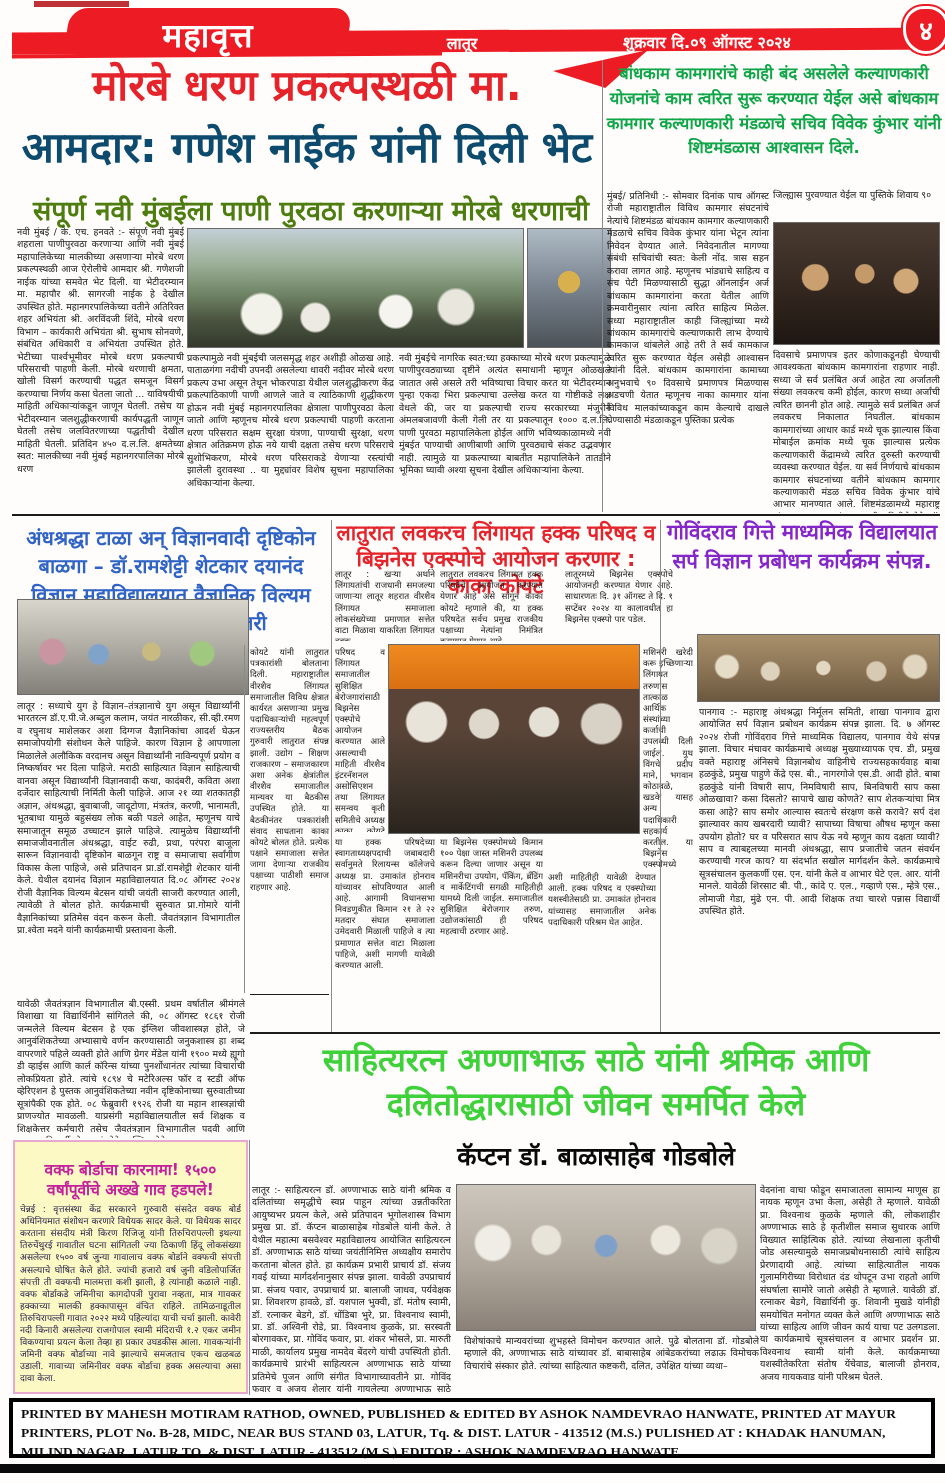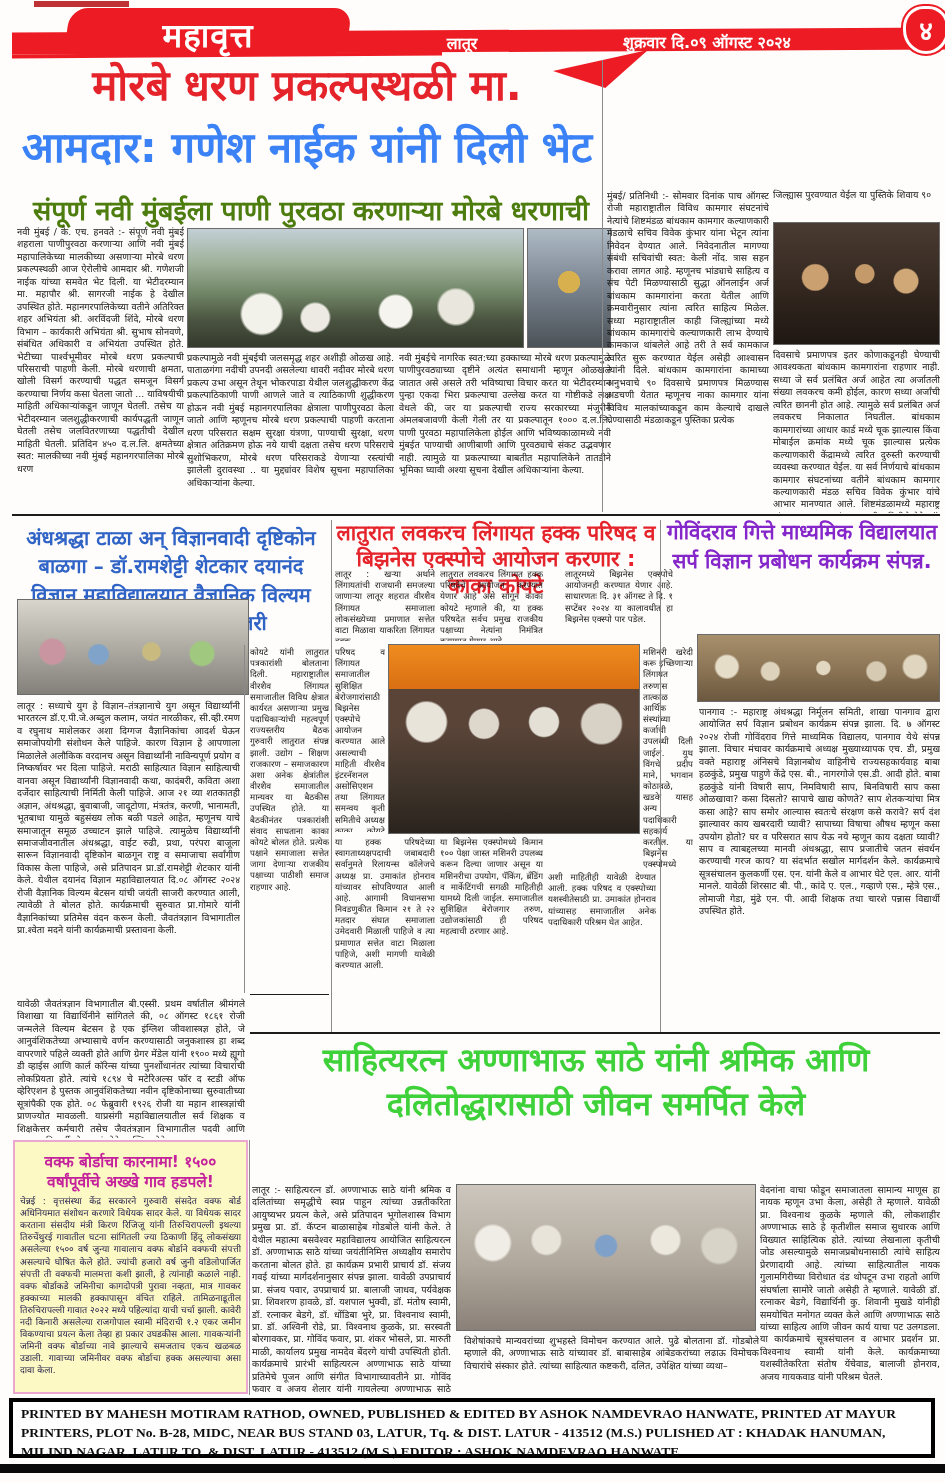--- a/index.html
+++ b/index.html
@@ -38,21 +38,21 @@
                 border-radius:46% 46% 52% 52%;box-sizing:border-box;display:flex;align-items:center;
                 justify-content:center;box-shadow:0 0 0 2px #ed1c24;">
       <span class="white" style="font-size:26px;font-weight:bold;">४</span>
     </div>
   </div>
 
   <div class="abs" style="left:0;top:58px;width:612px;height:456px;">
     <div class="abs" style="left:553px;top:-8px;width:95px;height:38px;background:#ed1c24;
                 clip-path:polygon(0 55%,100% 0,55% 100%);"></div>
     <div class="abs hl" style="left:12px;top:4px;width:590px;font-size:42px;line-height:1.15;color:#e5232b;">मोरबे धरण प्रकल्पस्थळी मा.</div>
-    <div class="abs hl" style="left:12px;top:66px;width:590px;font-size:42px;line-height:1.15;color:#3b82f6;">आमदार: गणेश नाईक यांनी दिली भेट</div>
+    <div class="abs hl" style="left:12px;top:66px;width:590px;font-size:42px;line-height:1.15;color:#0c4a6e;">आमदार: गणेश नाईक यांनी दिली भेट</div>
     <div class="abs hl" style="left:16px;top:133px;width:590px;font-size:27px;color:#4d7c0f;">संपूर्ण नवी मुंबईला पाणी पुरवठा करणाऱ्या मोरबे धरणाची केली पाहणी</div>
 
     <div class="abs bt" style="left:17px;top:168px;width:167px;height:287px;">नवी मुंबई / के. एच. हनवते :- संपूर्ण नवी मुंबई शहराला पाणीपुरवठा करणाऱ्या आणि नवी मुंबई महापालिकेच्या मालकीच्या असणाऱ्या मोरबे धरण प्रकल्पस्थळी आज ऐरोलीचे आमदार श्री. गणेशजी नाईक यांच्या समवेत भेट दिली. या भेटीदरम्यान मा. महापौर श्री. सागरजी नाईक हे देखील उपस्थित होते. महानगरपालिकेच्या वतीने अतिरिक्त शहर अभियंता श्री. अरविंदजी शिंदे, मोरबे धरण विभाग – कार्यकारी अभियंता श्री. सुभाष सोनवणे, संबंधित अधिकारी व अभियंता उपस्थित होते. भेटीच्या पार्श्वभूमीवर मोरबे धरण प्रकल्पाची परिसराची पाहणी केली. मोरबे धरणाची क्षमता, खोली विसर्ग करण्याची पद्धत समजून विसर्ग करण्याचा निर्णय कसा घेतला जातो ... याविषयीची माहिती अधिकाऱ्यांकडून जाणून घेतली. तसेच या भेटीदरम्यान जलशुद्धीकरणाची कार्यपद्धती जाणून घेतली तसेच जलवितरणाच्या पद्धतीची देखील माहिती घेतली. प्रतिदिन ४५० द.ल.लि. क्षमतेच्या स्वत: मालकीच्या नवी मुंबई महानगरपालिका मोरबे धरण</div>
 
     <div class="abs photo" style="left:187px;top:170px;width:337px;height:120px;
                 background:
                   radial-gradient(circle at 22% 72%, #f2f1ea 0 7%, rgba(0,0,0,0) 8%),
                   radial-gradient(circle at 38% 75%, #eceae2 0 6%, rgba(0,0,0,0) 7%),
                   radial-gradient(circle at 62% 70%, #f5f4ee 0 7%, rgba(0,0,0,0) 8%),
                   radial-gradient(circle at 80% 66%, #e8e6dd 0 6%, rgba(0,0,0,0) 7%),
@@ -62,20 +62,21 @@
                   radial-gradient(circle at 50% 45%, #d8b14e 0 14%, rgba(0,0,0,0) 15%),
                   linear-gradient(180deg,#aebac4 0%,#7d8894 45%,#4c5258 100%);"></div>
 
     <div class="abs bt" style="left:187px;top:294px;width:207px;height:161px;">प्रकल्पामुळे नवी मुंबईची जलसमृद्ध शहर अशीही ओळख आहे. पाताळगंगा नदीची उपनदी असलेल्या धावरी नदीवर मोरबे धरण प्रकल्प उभा असून तेथून भोकरपाडा येथील जलशुद्धीकरण केंद्र प्रकल्पाठिकाणी पाणी आणले जाते व त्याठिकाणी शुद्धीकरण होऊन नवी मुंबई महानगरपालिका क्षेत्राला पाणीपुरवठा केला जातो आणि म्हणूनच मोरबे धरण प्रकल्पाची पाहणी करताना धरण परिसरात सक्षम सुरक्षा यंत्रणा, पाण्याची सुरक्षा, धरण क्षेत्रात अतिक्रमण होऊ नये याची दक्षता तसेच धरण परिसराचे सुशोभिकरण, मोरबे धरण परिसराकडे येणाऱ्या रस्त्यांची झालेली दुरावस्था .. या मुद्द्यांवर विशेष सूचना महापालिका अधिकाऱ्यांना केल्या.</div>
     <div class="abs bt" style="left:399px;top:294px;width:212px;height:161px;">नवी मुंबईचे नागरिक स्वत:च्या हक्काच्या मोरबे धरण प्रकल्पामुळे पाणीपुरवठ्याच्या दृष्टीने अत्यंत समाधानी म्हणून ओळखले जातात असे असले तरी भविष्याचा विचार करत या भेटीदरम्यान पुन्हा एकदा भिरा प्रकल्पाचा उल्लेख करत या गोष्टीकडे लक्ष वेधले की, जर या प्रकल्पाची राज्य सरकारच्या मंजुरीने अंमलबजावणी केली गेली तर या प्रकल्पातून १००० द.ल.लि. पाणी पुरवठा महापालिकेला होईल आणि भविष्यकाळामध्ये नवी मुंबईत पाण्याची आणीबाणी आणि पुरवठ्याचे संकट उद्भवणार नाही. त्यामुळे या प्रकल्पाच्या बाबतीत महापालिकेने तातडीने भूमिका घ्यावी अश्या सूचना देखील अधिकाऱ्यांना केल्या.</div>
   </div>
 
   <div class="abs vrule" style="left:602px;top:60px;height:452px;"></div>
 
   <div class="abs" style="left:604px;top:58px;width:341px;height:456px;">
+    <div class="abs hl" style="left:2px;top:4px;width:336px;font-size:16.5px;line-height:1.5;color:#0fa648;">बांधकाम कामगारांचे काही बंद असलेले कल्याणकारी योजनांचे काम त्वरित सुरू करण्यात येईल असे बांधकाम कामगार कल्याणकारी मंडळाचे सचिव विवेक कुंभार यांनी शिष्टमंडळास आश्वासन दिले.</div>
     <div class="abs bt" style="left:3px;top:132px;width:162px;height:323px;">मुंबई/ प्रतिनिधी :- सोमवार दिनांक पाच ऑगस्ट रोजी महाराष्ट्रातील विविध कामगार संघटनांचे नेत्यांचे शिष्टमंडळ बांधकाम कामगार कल्याणकारी मंडळाचे सचिव विवेक कुंभार यांना भेटून त्यांना निवेदन देण्यात आले. निवेदनातील मागण्या संबंधी सचिवांची स्वत: केली नोंद. त्रास सहन करावा लागत आहे. म्हणूनच भांड्याचे साहित्य व संच पेटी मिळण्यासाठी सुद्धा ऑनलाईन अर्ज बांधकाम कामगारांना करता येतील आणि क्रमवारीनुसार त्यांना त्वरित साहित्य मिळेल. सध्या महाराष्ट्रातील काही जिल्ह्यांच्या मध्ये बांधकाम कामगारांचे कल्याणकारी लाभ देण्याचे कामकाज थांबलेले आहे तरी ते सर्व कामकाज त्वरित सुरू करण्यात येईल असेही आश्वासन त्यांनी दिले. बांधकाम कामगारांना कामाच्या अनुभवाचे ९० दिवसाचे प्रमाणपत्र मिळण्यास अडचणी येतात म्हणूनच नाका कामगार यांना विविध मालकांच्याकडून काम केल्याचे दाखले घेण्यासाठी मंडळाकडून पुस्तिका प्रत्येक</div>
     <div class="abs bt" style="left:169px;top:131px;width:167px;height:30px;">जिल्ह्यास पुरवण्यात येईल या पुस्तिके शिवाय ९०</div>
     <div class="abs photo" style="left:169px;top:164px;width:167px;height:123px;
                 background:
                   radial-gradient(circle at 25% 45%, #caa071 0 9%, rgba(0,0,0,0) 10%),
                   radial-gradient(circle at 55% 42%, #c49a6b 0 8%, rgba(0,0,0,0) 9%),
                   radial-gradient(circle at 80% 48%, #d0a878 0 8%, rgba(0,0,0,0) 9%),
                   linear-gradient(180deg,#4a3b32 0%,#33271f 55%,#1f1713 100%);"></div>
     <div class="abs bt" style="left:169px;top:291px;width:167px;height:164px;">दिवसाचे प्रमाणपत्र इतर कोणाकडूनही घेण्याची आवश्यकता बांधकाम कामगारांना राहणार नाही. सध्या जे सर्व प्रलंबित अर्ज आहेत त्या अर्जातली संख्या लवकरच कमी होईल, कारण सध्या अर्जांची त्वरित छाननी होत आहे. त्यामुळे सर्व प्रलंबित अर्ज लवकरच निकालात निघतील. बांधकाम कामगारांच्या आधार कार्ड मध्ये चूक झाल्यास किंवा मोबाईल क्रमांक मध्ये चूक झाल्यास प्रत्येक कल्याणकारी केंद्रामध्ये त्वरित दुरुस्ती करण्याची व्यवस्था करण्यात येईल. या सर्व निर्णयाचे बांधकाम कामगार संघटनांच्या वतीने बांधकाम कामगार कल्याणकारी मंडळ सचिव विवेक कुंभार यांचे आभार मानण्यात आले. शिष्टमंडळामध्ये महाराष्ट्र बांधकाम कामगार संघटना कृती समितीचे नेते कॉ. शंकर पुजारी, साथी सागर तावडे, आयुष्यमान शंकर माने, उस्मान शेख इत्यादी नेते प्रतिनिधींचा समावेश होता.</div>
   </div>
@@ -145,29 +146,30 @@
                   radial-gradient(circle at 52% 50%, #e2d8c2 0 5%, rgba(0,0,0,0) 6%),
                   radial-gradient(circle at 74% 55%, #d6cab2 0 5%, rgba(0,0,0,0) 6%),
                   radial-gradient(circle at 90% 48%, #e0d6c0 0 5%, rgba(0,0,0,0) 6%),
                   linear-gradient(180deg,#a8906c 0%,#8a7354 55%,#6b583f 100%);"></div>
     <div class="abs bt" style="left:37px;top:190px;width:241px;height:324px;">पानगाव :- महाराष्ट्र अंधश्रद्धा निर्मूलन समिती, शाखा पानगाव द्वारा आयोजित सर्प विज्ञान प्रबोधन कार्यक्रम संपन्न झाला. दि. ७ ऑगस्ट २०२४ रोजी गोविंदराव गित्ते माध्यमिक विद्यालय, पानगाव येथे संपन्न झाला. विचार मंचावर कार्यक्रमाचे अध्यक्ष मुख्याध्यापक एच. डी, प्रमुख वक्ते महाराष्ट्र अंनिसचे विज्ञानबोध वाहिनीचे राज्यसहकार्यवाह बाबा हळकुंडे, प्रमुख पाहुणे केंद्रे एस. बी., नागरगोजे एस.डी. आदी होते. बाबा हळकुंडे यांनी विषारी साप, निमविषारी साप, बिनविषारी साप कसा ओळखावा? कसा दिसतो? सापाचे खाद्य कोणते? साप शेतकऱ्यांचा मित्र कसा आहे? साप समोर आल्यास स्वतःचे संरक्षण कसे करावे? सर्प दंश झाल्यावर काय खबरदारी घ्यावी? सापाच्या विषाचा औषध म्हणून कसा उपयोग होतो? घर व परिसरात साप येऊ नये म्हणून काय दक्षता घ्यावी? साप व त्याबद्दलच्या मानवी अंधश्रद्धा, साप प्रजातीचे जतन संवर्धन करण्याची गरज काय? या संदर्भात सखोल मार्गदर्शन केले. कार्यक्रमाचे सूत्रसंचालन कुलकर्णी एस. एन. यांनी केले व आभार घेटे एल. आर. यांनी मानले. यावेळी शिरसाट बी. पी., कांदे ए. एल., गव्हाणे एस., म्हेत्रे एस., लोमाजी गेडा, मुंढे एन. पी. आदी शिक्षक तथा चारशे पन्नास विद्यार्थी उपस्थित होते.</div>
   </div>
 
   <div class="abs hrule" style="left:250px;top:1032px;width:690px;height:2px;"></div>
 
   <div class="abs" style="left:13px;top:1140px;width:235px;height:254px;background:#fdf9c4;
-              border:2px solid #eaa8d0;box-sizing:border-box;padding:10px 5px;">
+              border:2px solid #eaa8d0;box-sizing:border-box;padding:18px 5px;">
     <div class="hl" style="font-size:15.5px;line-height:1.3;color:#c4219c;">वक्फ बोर्डाचा कारनामा! १५०० वर्षांपूर्वीचे अख्खे गाव हडपले!</div>
     <div class="bt" style="margin-top:3px;height:196px;font-size:9px;color:#24204a;">चेन्नई : वृत्तसंस्था केंद्र सरकारने गुरुवारी संसदेत वक्फ बोर्ड अधिनियमात संशोधन करणारे विधेयक सादर केले. या विधेयक सादर करताना संसदीय मंत्री किरण रिजिजू यांनी तिरुचिरापल्ली इथल्या तिरुचेंथुरई गावातील घटना सांगितली ज्या ठिकाणी हिंदू लोकसंख्या असलेल्या १५०० वर्ष जुन्या गावालाच वक्फ बोर्डाने वक्फची संपत्ती असल्याचे घोषित केले होते. ज्यांची हजारो वर्ष जुनी वडिलोपार्जित संपत्ती ती वक्फची मालमत्ता कशी झाली, हे त्यांनाही कळाले नाही. वक्फ बोर्डाकडे जमिनीचा कागदोपत्री पुरावा नव्हता, मात्र गावकर हक्काच्या मालकी हक्कापासून वंचित राहिले. तामिळनाडूतील तिरुचिरापल्ली गावात २०२२ मध्ये पहिल्यांदा याची चर्चा झाली. कावेरी नदी किनारी असलेल्या राजगोपाल स्वामी मंदिराची १.२ एकर जमीन विकण्याचा प्रयत्न केला तेव्हा हा प्रकार उघडकीस आला. गावकऱ्यांनी जमिनी वक्फ बोर्डाच्या नावे झाल्याचे समजताच एकच खळबळ उडाली. गावाच्या जमिनीवर वक्फ बोर्डाचा हक्क असल्याचा असा दावा केला.</div>
   </div>
 
   <div class="abs vrule" style="left:249px;top:1140px;height:255px;"></div>
 
   <div class="abs" style="left:250px;top:1034px;width:695px;height:361px;">
     <div class="abs hl" style="left:2px;top:4px;width:688px;font-size:32px;line-height:1.38;color:#3ed13a;">साहित्यरत्न अण्णाभाऊ साठे यांनी श्रमिक आणि दलितोद्धारासाठी जीवन समर्पित केले</div>
+    <div class="abs hl" style="left:2px;top:104px;width:688px;font-size:25px;color:#090909;">कॅप्टन डॉ. बाळासाहेब गोडबोले</div>
 
     <div class="abs bt" style="left:2px;top:150px;width:199px;height:210px;">लातूर :- साहित्यरत्न डॉ. अण्णाभाऊ साठे यांनी श्रमिक व दलितांच्या समृद्धीचे स्वप्न पाहून त्यांच्या उन्नतीकरिता आयुष्यभर प्रयत्न केले, असे प्रतिपादन भूगोलशास्त्र विभाग प्रमुख प्रा. डॉ. कॅप्टन बाळासाहेब गोडबोले यांनी केले. ते येथील महात्मा बसवेश्वर महाविद्यालय आयोजित साहित्यरत्न डॉ. अण्णाभाऊ साठे यांच्या जयंतीनिमित्त अध्यक्षीय समारोप करताना बोलत होते. हा कार्यक्रम प्रभारी प्राचार्य डॉ. संजय गवई यांच्या मार्गदर्शनानुसार संपन्न झाला. यावेळी उपप्राचार्य प्रा. संजय पवार, उपप्राचार्य प्रा. बालाजी जाधव, पर्यवेक्षक प्रा. शिवशरण हावळे, डॉ. यशपाल भुक्वी, डॉ. मंतोष स्वामी, डॉ. रत्नाकर बेडगे, डॉ. धोंडिबा भुरे, प्रा. विश्वनाथ स्वामी, प्रा. डॉ. अश्विनी रोडे, प्रा. विश्वनाथ कुळके, प्रा. सरस्वती बोरगावकर, प्रा. गोविंद फवार, प्रा. शंकर भोसले, प्रा. मारुती माळी, कार्यालय प्रमुख नामदेव बेंदरगे यांची उपस्थिती होती. कार्यक्रमाचे प्रारंभी साहित्यरत्न अण्णाभाऊ साठे यांच्या प्रतिमेचे पूजन आणि संगीत विभागाच्यावतीने प्रा. गोविंद फवार व अजय शेलार यांनी गायलेल्या अण्णाभाऊ साठे यांच्या गीतांनी झाले. यावेळी संगीत व मराठी विभागाच्या वतीने ''अस्मिता'' या भित्तीपत्रकाचे साहित्यरत्न अण्णाभाऊ साठे</div>
 
     <div class="abs photo" style="left:206px;top:150px;width:300px;height:147px;
                 background:
                   radial-gradient(circle at 12% 40%, #f0ede6 0 6%, rgba(0,0,0,0) 7%),
                   radial-gradient(circle at 30% 38%, #e8e4da 0 6%, rgba(0,0,0,0) 7%),
                   radial-gradient(circle at 50% 42%, #7fa0c9 0 6%, rgba(0,0,0,0) 7%),
                   radial-gradient(circle at 70% 38%, #ece8de 0 6%, rgba(0,0,0,0) 7%),
                   radial-gradient(circle at 88% 42%, #d9d4c8 0 6%, rgba(0,0,0,0) 7%),

